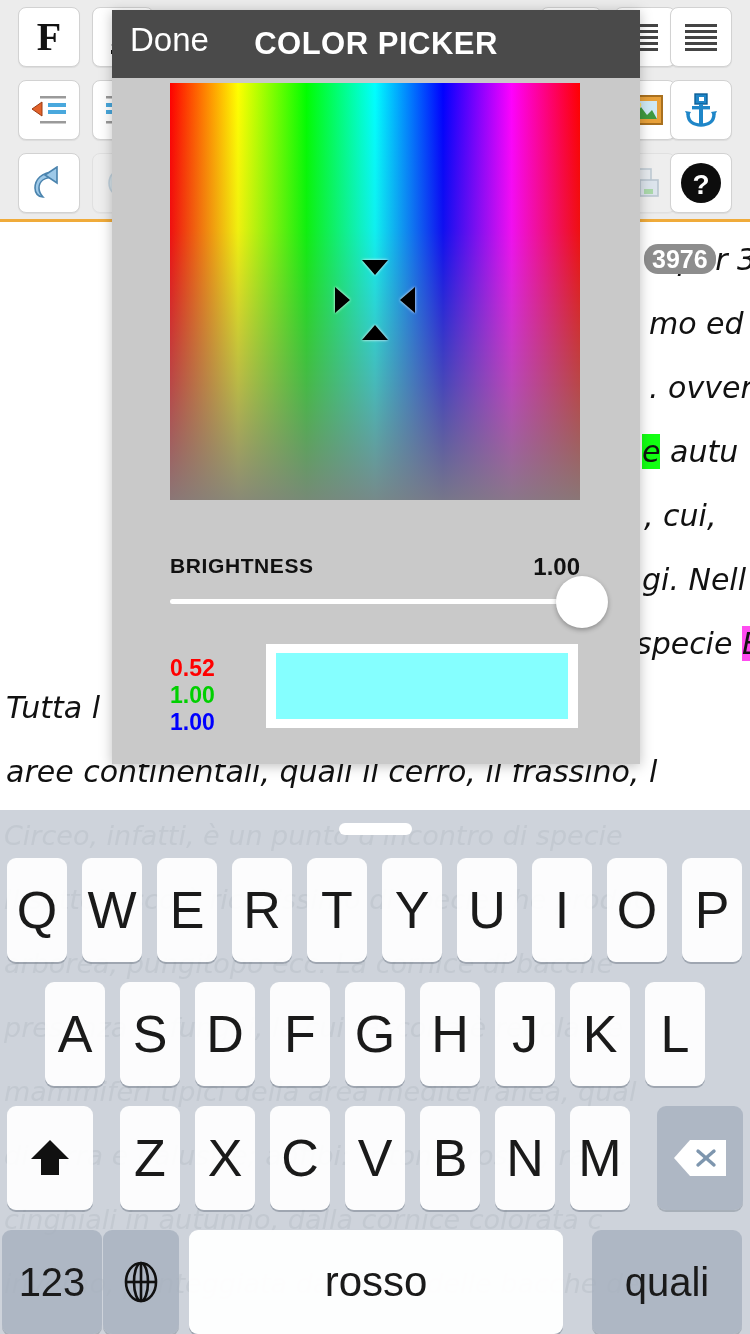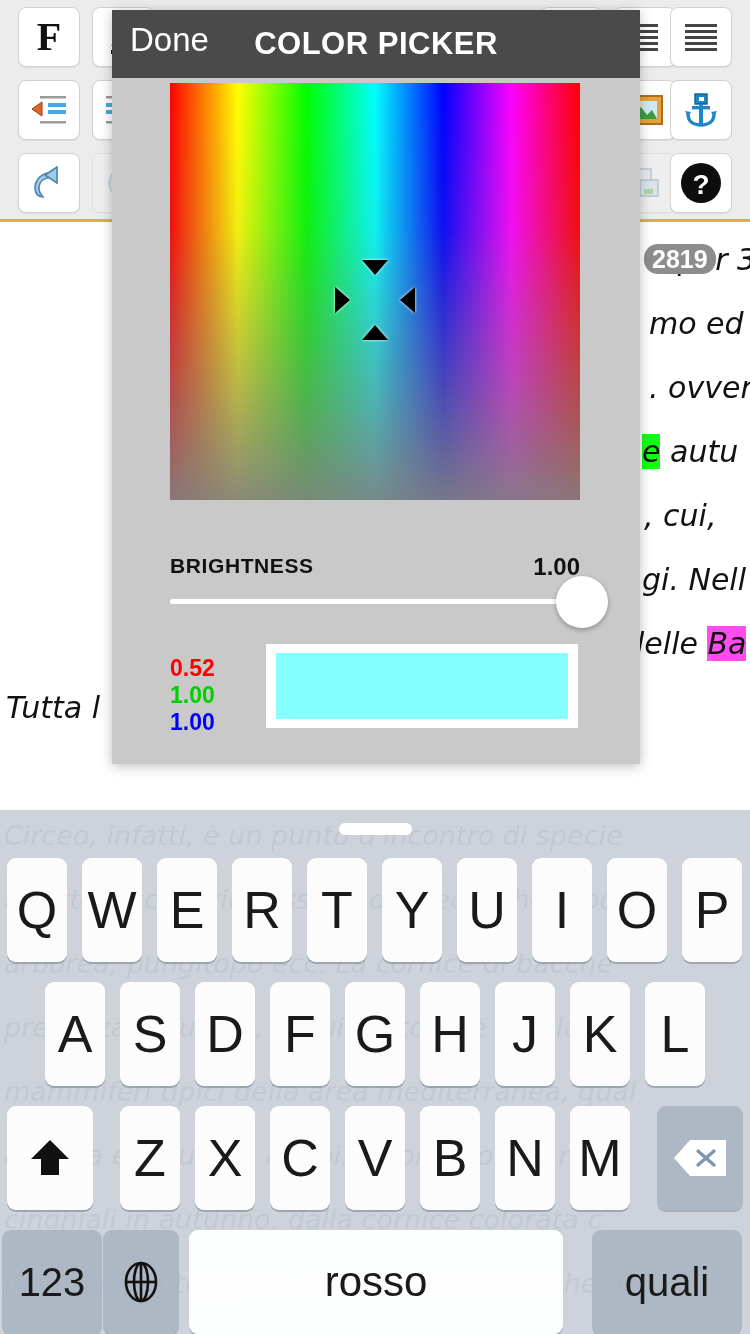--- a/index.html
+++ b/index.html
@@ -170,42 +170,45 @@
   }
 </style>
 </head>
 <body>
 
 <div id="root">
 
   <div class="doc-area">
     <div class="doc-text">
       <div class="doc-line" style="padding-left:640px;">
-        <span class="badge-2819">2819</span><span>per 3</span>
+        <span class="badge-2819">3976</span><span>per 3</span>
       </div>
       <div class="doc-line" style="padding-left:645px;">
         <span>mo ed</span>
       </div>
       <div class="doc-line" style="padding-left:645px;">
         <span>. ovvero</span>
       </div>
       <div class="doc-line" style="padding-left:638px;">
         <span class="hl-green">e</span><span> autu</span>
       </div>
       <div class="doc-line" style="padding-left:640px;">
         <span>, cui,</span>
       </div>
       <div class="doc-line" style="padding-left:638px;">
         <span>gi. Nell</span>
       </div>
       <div class="doc-line" style="padding-left:632px;">
-        <span>lelle </span><span class="hl-magenta">Ba</span>
+        <span>specie </span><span class="hl-magenta">Ba</span>
       </div>
       <div class="doc-line" style="padding-left:2px;">
         <span>Tutta l</span><span style="display:inline-block;width:448px;"></span><span>fitta n</span>
+      </div>
+      <div class="doc-line" style="padding-left:2px;">
+        <span>aree continentali, quali il cerro, il frassino, l</span>
       </div>
     </div>
   </div>
 
   <div class="toolbar">
 
     <div class="tb-row r1">
       <div class="tb-btn" style="left:18px;">
         <span class="ico-F">F</span>
       </div>

